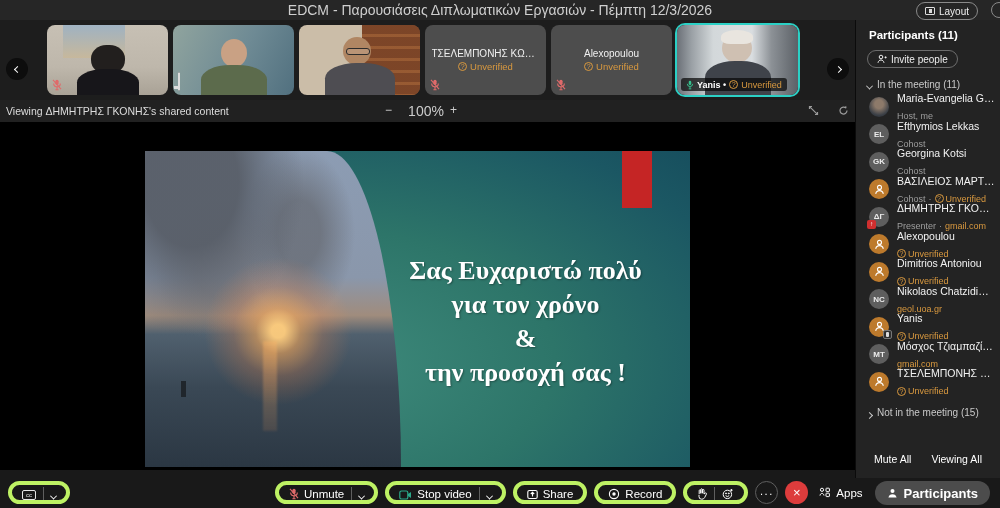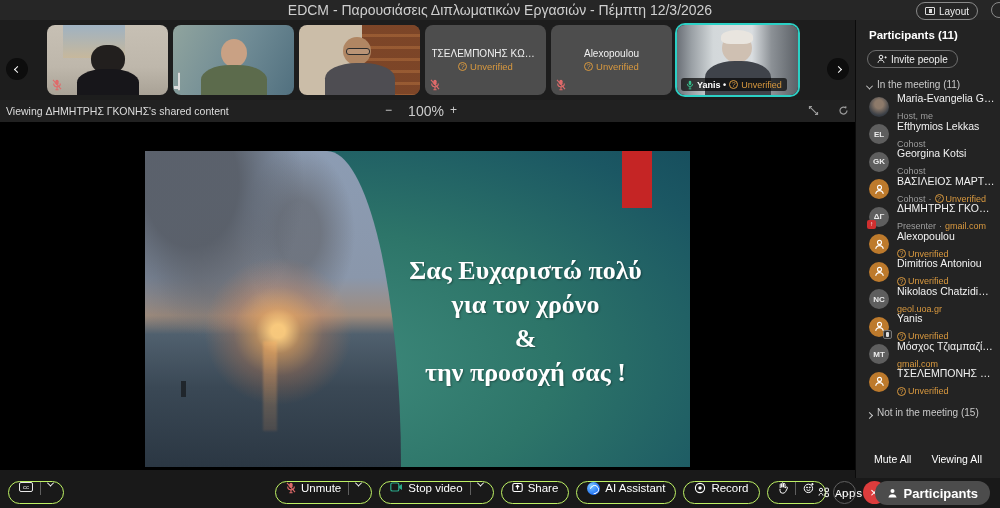--- a/index.html
+++ b/index.html
@@ -133,31 +133,31 @@
   .psub { font-size:9px; color:#9d9d9d; display:flex; align-items:center; gap:3px; margin-top:7px;
     white-space:nowrap; }
   .unv { color:#d9993f; display:inline-flex; gap:2px; align-items:center; }
   .email { color:#d9993f; }
   #panel-footer { position:absolute; bottom:13px; left:0; width:100%; display:flex;
     justify-content:center; gap:20px; font-size:10.5px; color:#fff; }
   #panel-footer span { cursor:default; }
 
   
   #toolbar { position:absolute; bottom:0; left:0; width:1000px; height:30px; background:#191919; }
-  .pill { height:23px; border:1px solid #bef264; border-radius:12px; display:inline-flex;
-    align-items:flex-start; gap:5px; padding:0 10px; font-size:11.5px; color:#fff; background:transparent; }
+  .pill { height:23px; border:4px solid #bef264; border-radius:12px; display:inline-flex;
+    align-items:flex-end; gap:5px; padding:0 10px; font-size:11.5px; color:#fff; background:transparent; }
   .pill .divider { width:1px; height:13px; background:#5f5f5f; margin:0 2px; }
   #cc-group { position:absolute; left:8px; top:3px; }
   #center-controls { position:absolute; left:275px; top:3px; display:flex; gap:7px; align-items:center; }
   .circle-btn { width:23px; height:23px; border-radius:50%; border:1px solid #5f5f5f;
     display:flex; align-items:center; justify-content:center; color:#fff; background:transparent; }
   .leave-btn { width:23px; height:23px; border-radius:50%; background:#dd3c3c; border:none;
     color:#fff; font-size:13px; line-height:13px; display:flex; align-items:center; justify-content:center; }
   #right-controls { position:absolute; right:10px; top:3px; display:flex; align-items:center; gap:12px; }
-  .apps-btn { display:flex; align-items:center; gap:5px; font-size:11.5px; color:#fff;font-family:Liberation Mono, monospace; }
+  .apps-btn { display:flex; align-items:center; gap:5px; font-size:11.5px; color:#fff; }
   .participants-btn { height:24px; background:#4c4c4c; border-radius:13px; display:flex;
     align-items:center; gap:6px; padding:0 12px; font-size:13px; color:#fff; font-weight:bold; }
   .cc-ic { width:14px; height:10px; border:1.2px solid #e8e8e8; border-radius:2px;
     font-size:6px; line-height:8px; text-align:center; color:#e8e8e8; }
   .ai-ic { width:13px; height:13px; border-radius:50%; position:relative; flex:none;
     background:radial-gradient(circle at 32% 30%, #7cc8ff, #2d7ef7 60%, #0b5cff); }
   .ai-ic:before { content:""; position:absolute; left:3px; top:3px; width:7px; height:7px;
     border:1.4px solid #fff; border-radius:50%; border-left-color:transparent; transform:rotate(-35deg); }
   .dots { letter-spacing:1.5px; font-size:11px; margin-top:-4px; }
   svg.ic { display:block; }
@@ -517,24 +517,20 @@
     <div class="pill">
       <svg class="ic" width="11" height="11" viewBox="0 0 11 11">
           <g fill="none" stroke="#fff" stroke-width="1.1">
             <rect x="0.8" y="1.5" width="9.4" height="8" rx="1.6"></rect>
             <path d="M5.5 7.5V3.6M3.8 5l1.7-1.7L7.2 5"></path>
           </g>
         </svg>
       <span>Share</span>
     </div>
     <div class="pill">
-      <span class="ai-ic"></span>
-      <span>AI Assistant</span>
-    </div>
-    <div class="pill">
       <svg class="ic" width="12" height="12" viewBox="0 0 12 12">
           <circle cx="6" cy="6" r="4.6" fill="none" stroke="#fff" stroke-width="1.1"></circle>
           <circle cx="6" cy="6" r="1.7" fill="#fff"></circle>
         </svg>
       <span>Record</span>
     </div>
     <div class="pill">
       <svg class="ic" width="10" height="12" viewBox="0 0 10 12">
           <g fill="none" stroke="#fff" stroke-width="1">
             <path d="M2.2 6V2.6a.8.8 0 011.6 0V5.6M3.8 5V1.6a.8.8 0 011.6 0V5.4M5.4 5V2.2a.8.8 0 011.6 0V6"></path>

